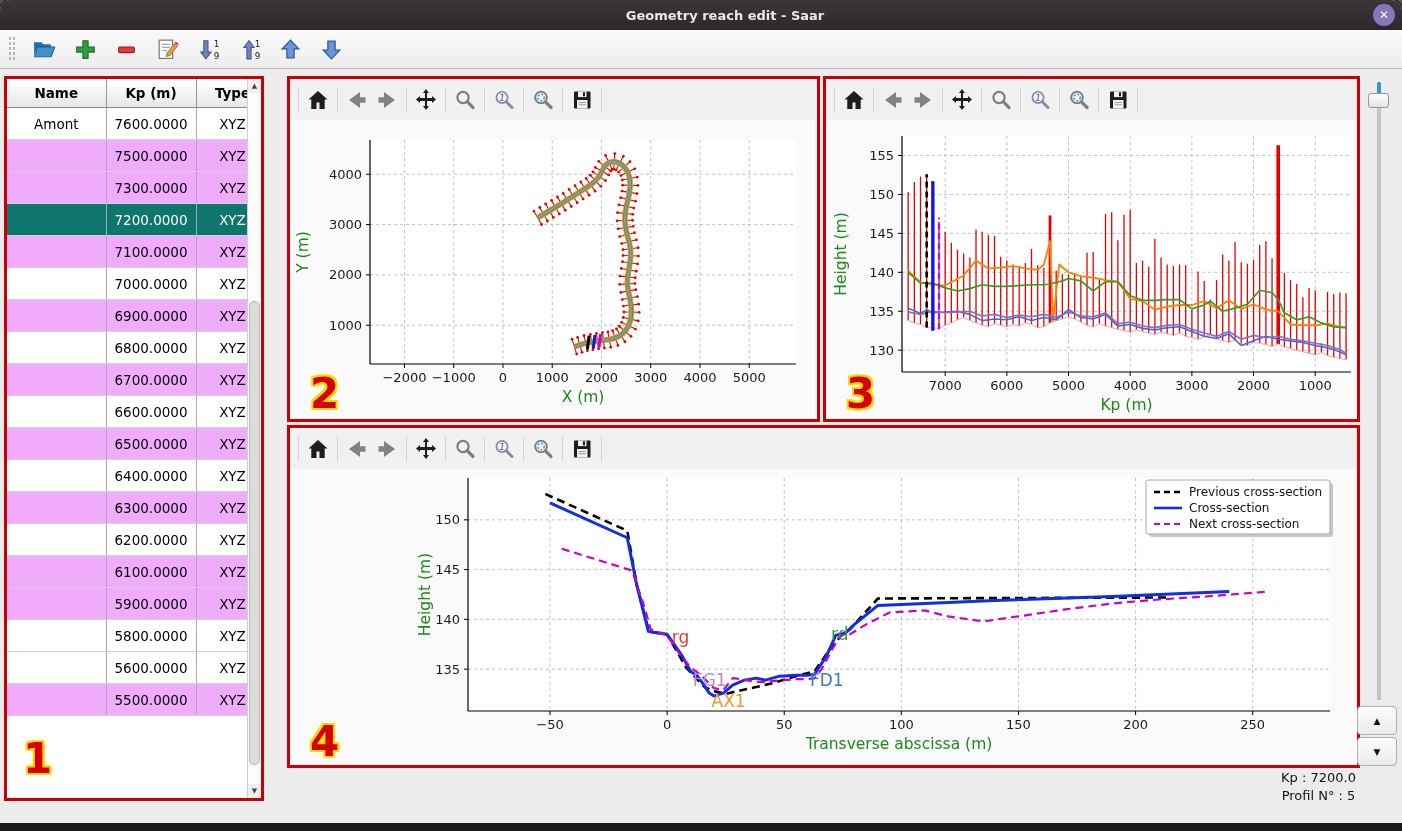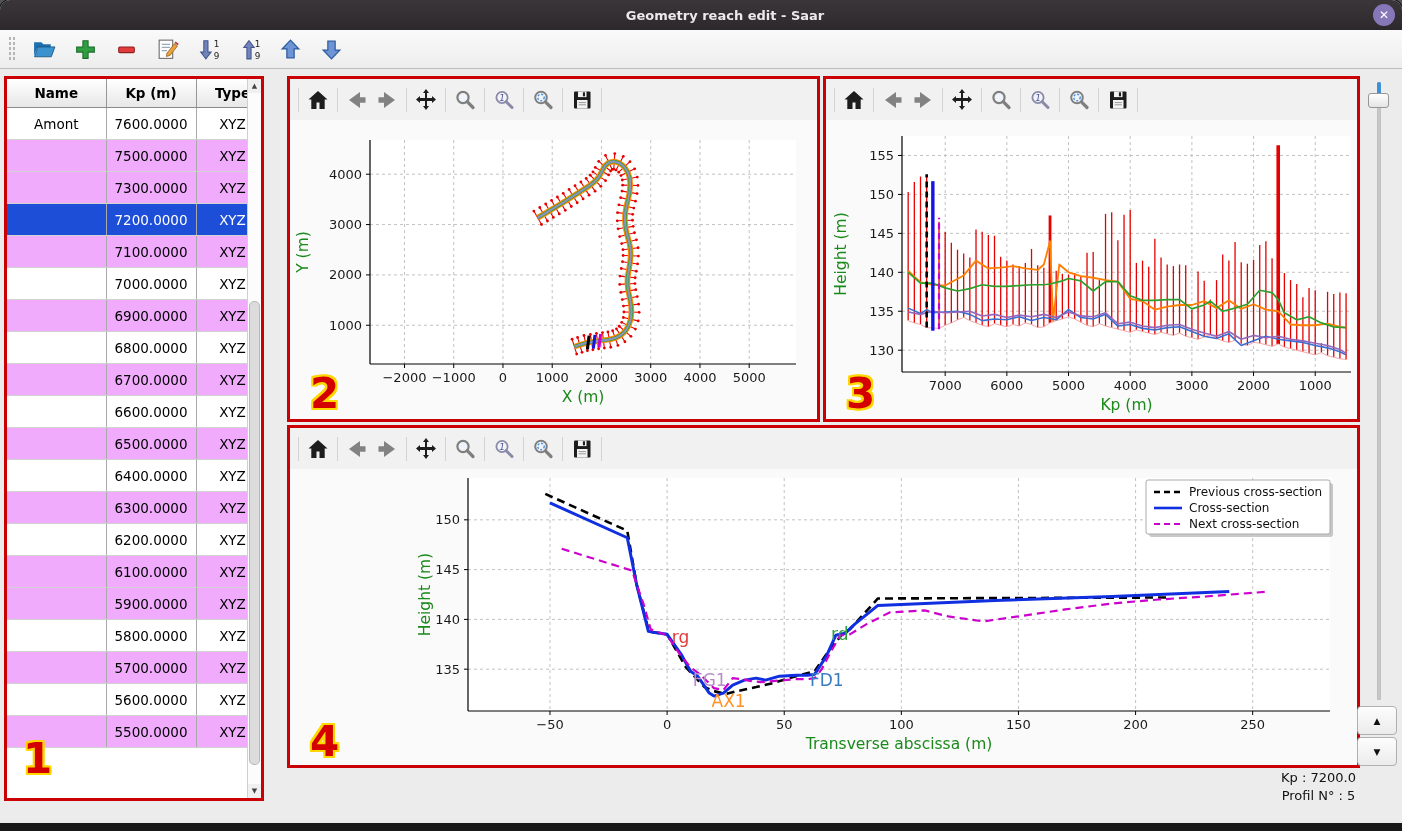--- a/index.html
+++ b/index.html
@@ -28,21 +28,21 @@
   .mpl-btn{width:30px;height:30px;display:flex;align-items:center;justify-content:center;cursor:pointer;}
   .mpl-btn svg{width:24px;height:24px;}
   .mpl-sep{width:1px;height:24px;background:#d2d2d2;margin:0 4px;}
   
   .geo-table{border-collapse:collapse;table-layout:fixed;width:262px;font-size:13.5px;background:#fff;}
   .geo-table th{height:26px;background:linear-gradient(#ffffff,#e7e7e7);border-right:1px solid #979797;
                 border-bottom:1px solid #8a8a8a;font-weight:bold;font-size:13.5px;}
   .geo-table td{height:29px;text-align:center;border-right:1px solid #a9a9a9;border-bottom:1px solid #d2d2d2;
                 overflow:hidden;white-space:nowrap;}
   .geo-table tr.alt{background:#f0abfc;}
-  .geo-table tr.selected{background:#1d4ed8;}
+  .geo-table tr.selected{background:#0f766e;}
   .geo-table tr.selected td{color:#fff;}
   .col-name{width:99px;} .col-kp{width:90px;} .col-type{width:73px;}
   .vscroll{position:absolute;right:0;top:0;bottom:0;width:13px;background:#fcfcfc;border-left:1px solid #cfcfcf;}
   .vs-btn{position:absolute;left:0;right:0;height:14px;display:flex;align-items:center;justify-content:center;
           font-size:7px;color:#444;background:#f0f0f0;cursor:pointer;}
   .vs-up{top:0;} .vs-down{bottom:0;}
   .vs-thumb{position:absolute;left:1px;right:1px;top:222px;height:462px;background:#dcdcdc;
             border:1px solid #b9b9b9;border-radius:5px;cursor:pointer;}
   
   .panel-num{position:absolute;font-size:42px;font-weight:bold;color:#d40000;line-height:1;z-index:5;
@@ -221,25 +221,20 @@
             <td>XYZ</td>
           </tr>
           <tr class="alt">
             <td></td>
             <td>5900.0000</td>
             <td>XYZ</td>
           </tr>
           <tr>
             <td></td>
             <td>5800.0000</td>
-            <td>XYZ</td>
-          </tr>
-          <tr class="alt">
-            <td></td>
-            <td>5700.0000</td>
             <td>XYZ</td>
           </tr>
           <tr>
             <td></td>
             <td>5600.0000</td>
             <td>XYZ</td>
           </tr>
           <tr class="alt">
             <td></td>
             <td>5500.0000</td>

